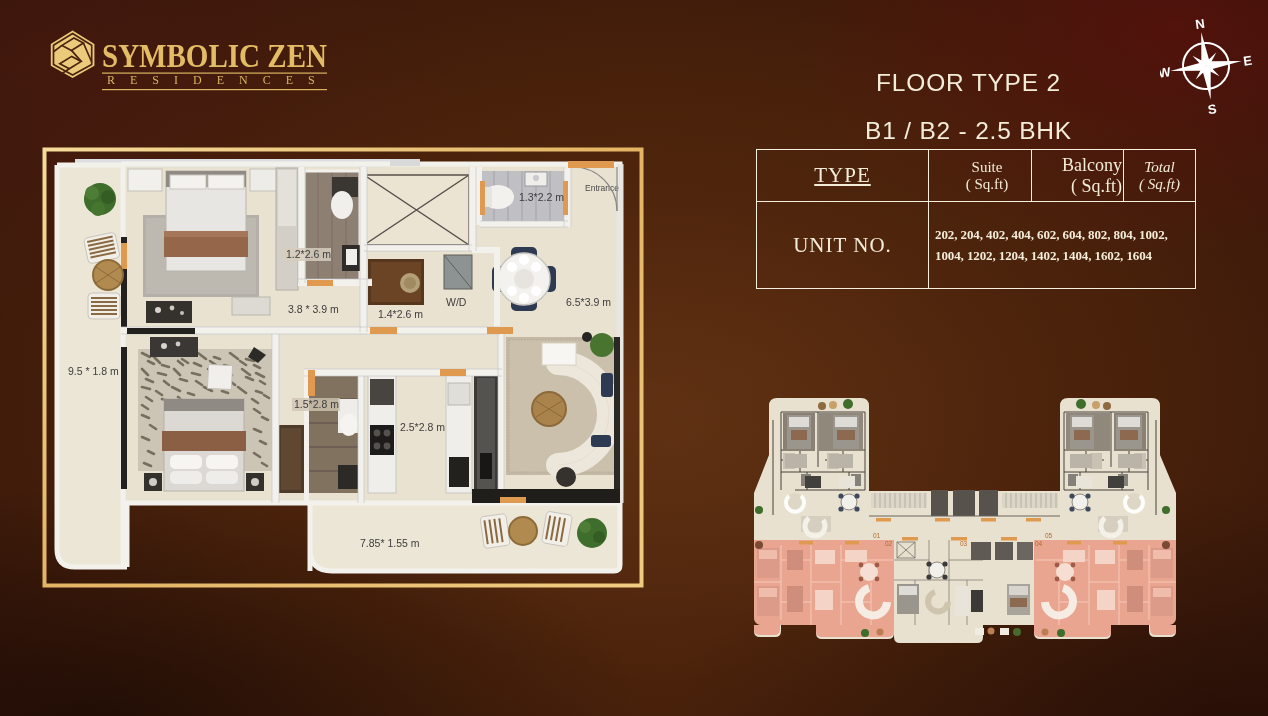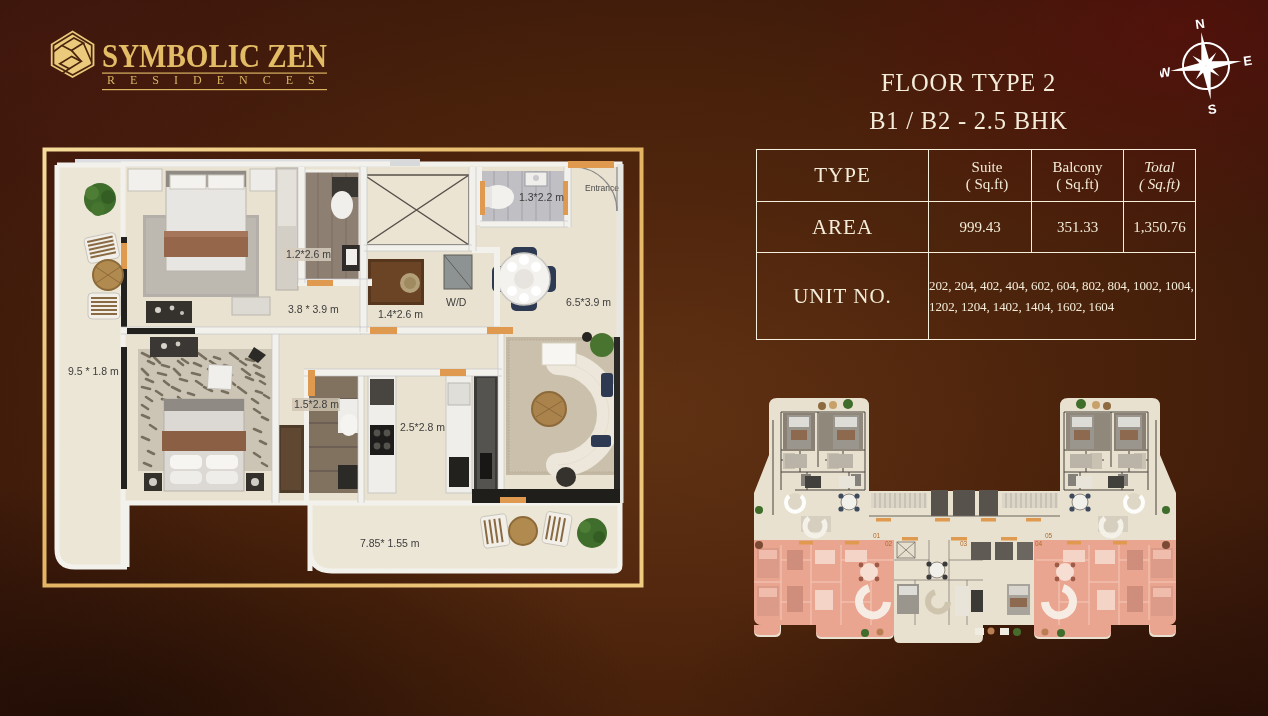--- a/index.html
+++ b/index.html
@@ -64,43 +64,37 @@
   </g>
   <text x="0" y="-38" text-anchor="middle" font-size="13" font-weight="bold" font-family="Liberation Sans, sans-serif">N</text>
   <text x="42" y="5" text-anchor="middle" font-size="13" font-weight="bold" font-family="Liberation Sans, sans-serif">E</text>
   <text x="0" y="48" text-anchor="middle" font-size="13" font-weight="bold" font-family="Liberation Sans, sans-serif">S</text>
   <text x="-42" y="5" text-anchor="middle" font-size="13" font-weight="bold" font-family="Liberation Sans, sans-serif">W</text>
 </g>
 </svg>
 </div>
 
 <div class="abs" style="left:756px;top:68px;width:425px;text-align:center;color:#f3ecd9;
-  font-family:Liberation Serif, serif;font-size:24.5px;letter-spacing:0.8px;line-height:30px;">
+  font-family:Liberation Sans, sans-serif;font-size:24.5px;letter-spacing:0.8px;line-height:30px;">
   <div>FLOOR TYPE 2</div>
-  <div style="margin-top:8px;">B1 / B2 - 2.5 BHK</div>
+  <div style="margin-top:18px;">B1 / B2 - 2.5 BHK</div>
 </div>
 
 <div class="abs" style="left:756px;top:149px;">
 <table style="border-collapse:collapse;color:#f3ecd9;font-family:'Liberation Serif', serif;">
   <tbody>
         <tr>
-    <td style="border:1.5px solid #f5efdd;width:169px;height:49px;text-align:center;font-size:21px;letter-spacing:1px;">TYPE</td>
+    <td style="border:1.5px solid #f5efdd;width:169px;height:49px;text-align:center;font-size:21px;letter-spacing:1px;text-decoration:underline;">TYPE</td>
     <td style="border:1.5px solid #f5efdd;width:86px;text-align:center;font-size:15px;padding-left:15px;">Suite<br>( Sq.ft)</td>
-    <td style="border:1.5px solid #f5efdd;width:89px;text-align:center;font-size:15px;">Balcony<br>( Sq.ft)</td>
+    <td style="border:1.5px solid #f5efdd;width:89px;text-align:right;font-size:18px;">Balcony<br>( Sq.ft)</td>
     <td style="border:1.5px solid #f5efdd;width:69px;text-align:center;font-size:15px;font-style:italic;">Total<br>( Sq.ft)</td>
   </tr>
   <tr>
-    <td style="border:1.5px solid #f5efdd;height:48px;text-align:center;font-size:21px;letter-spacing:1px;">AREA</td>
-    <td style="border:1.5px solid #f5efdd;text-align:center;font-size:15px;">999.43</td>
-    <td style="border:1.5px solid #f5efdd;text-align:center;font-size:15px;">351.33</td>
-    <td style="border:1.5px solid #f5efdd;text-align:center;font-size:15px;">1,350.76</td>
-  </tr>
-  <tr>
     <td style="border:1.5px solid #f5efdd;height:84px;text-align:center;font-size:21px;letter-spacing:1px;">UNIT NO.</td>
-    <td colspan="3" style="border:1.5px solid #f5efdd;text-align:left;font-size:13px;letter-spacing:-0.1px;padding:0 0;line-height:1.65;">202, 204, 402, 404, 602, 604, 802, 804, 1002, 1004, 1202, 1204, 1402, 1404, 1602, 1604</td>
+    <td colspan="3" style="border:1.5px solid #f5efdd;text-align:left;font-size:13px;letter-spacing:-0.1px;padding:0 6px;line-height:1.65;font-weight:bold;">202, 204, 402, 404, 602, 604, 802, 804, 1002, 1004, 1202, 1204, 1402, 1404, 1602, 1604</td>
   </tr>
 </tbody>
     </table>
 </div>
 
 <div class="abs" style="left:42px;top:147px;width:602px;height:441px;">
 <svg width="602" height="441" viewBox="0 0 602 441" font-family="Liberation Sans, sans-serif">
   <defs>
     <linearGradient id="goldg" x1="0" y1="0" x2="1" y2="1">
       <stop offset="0" stop-color="#f6dc9a"></stop>

